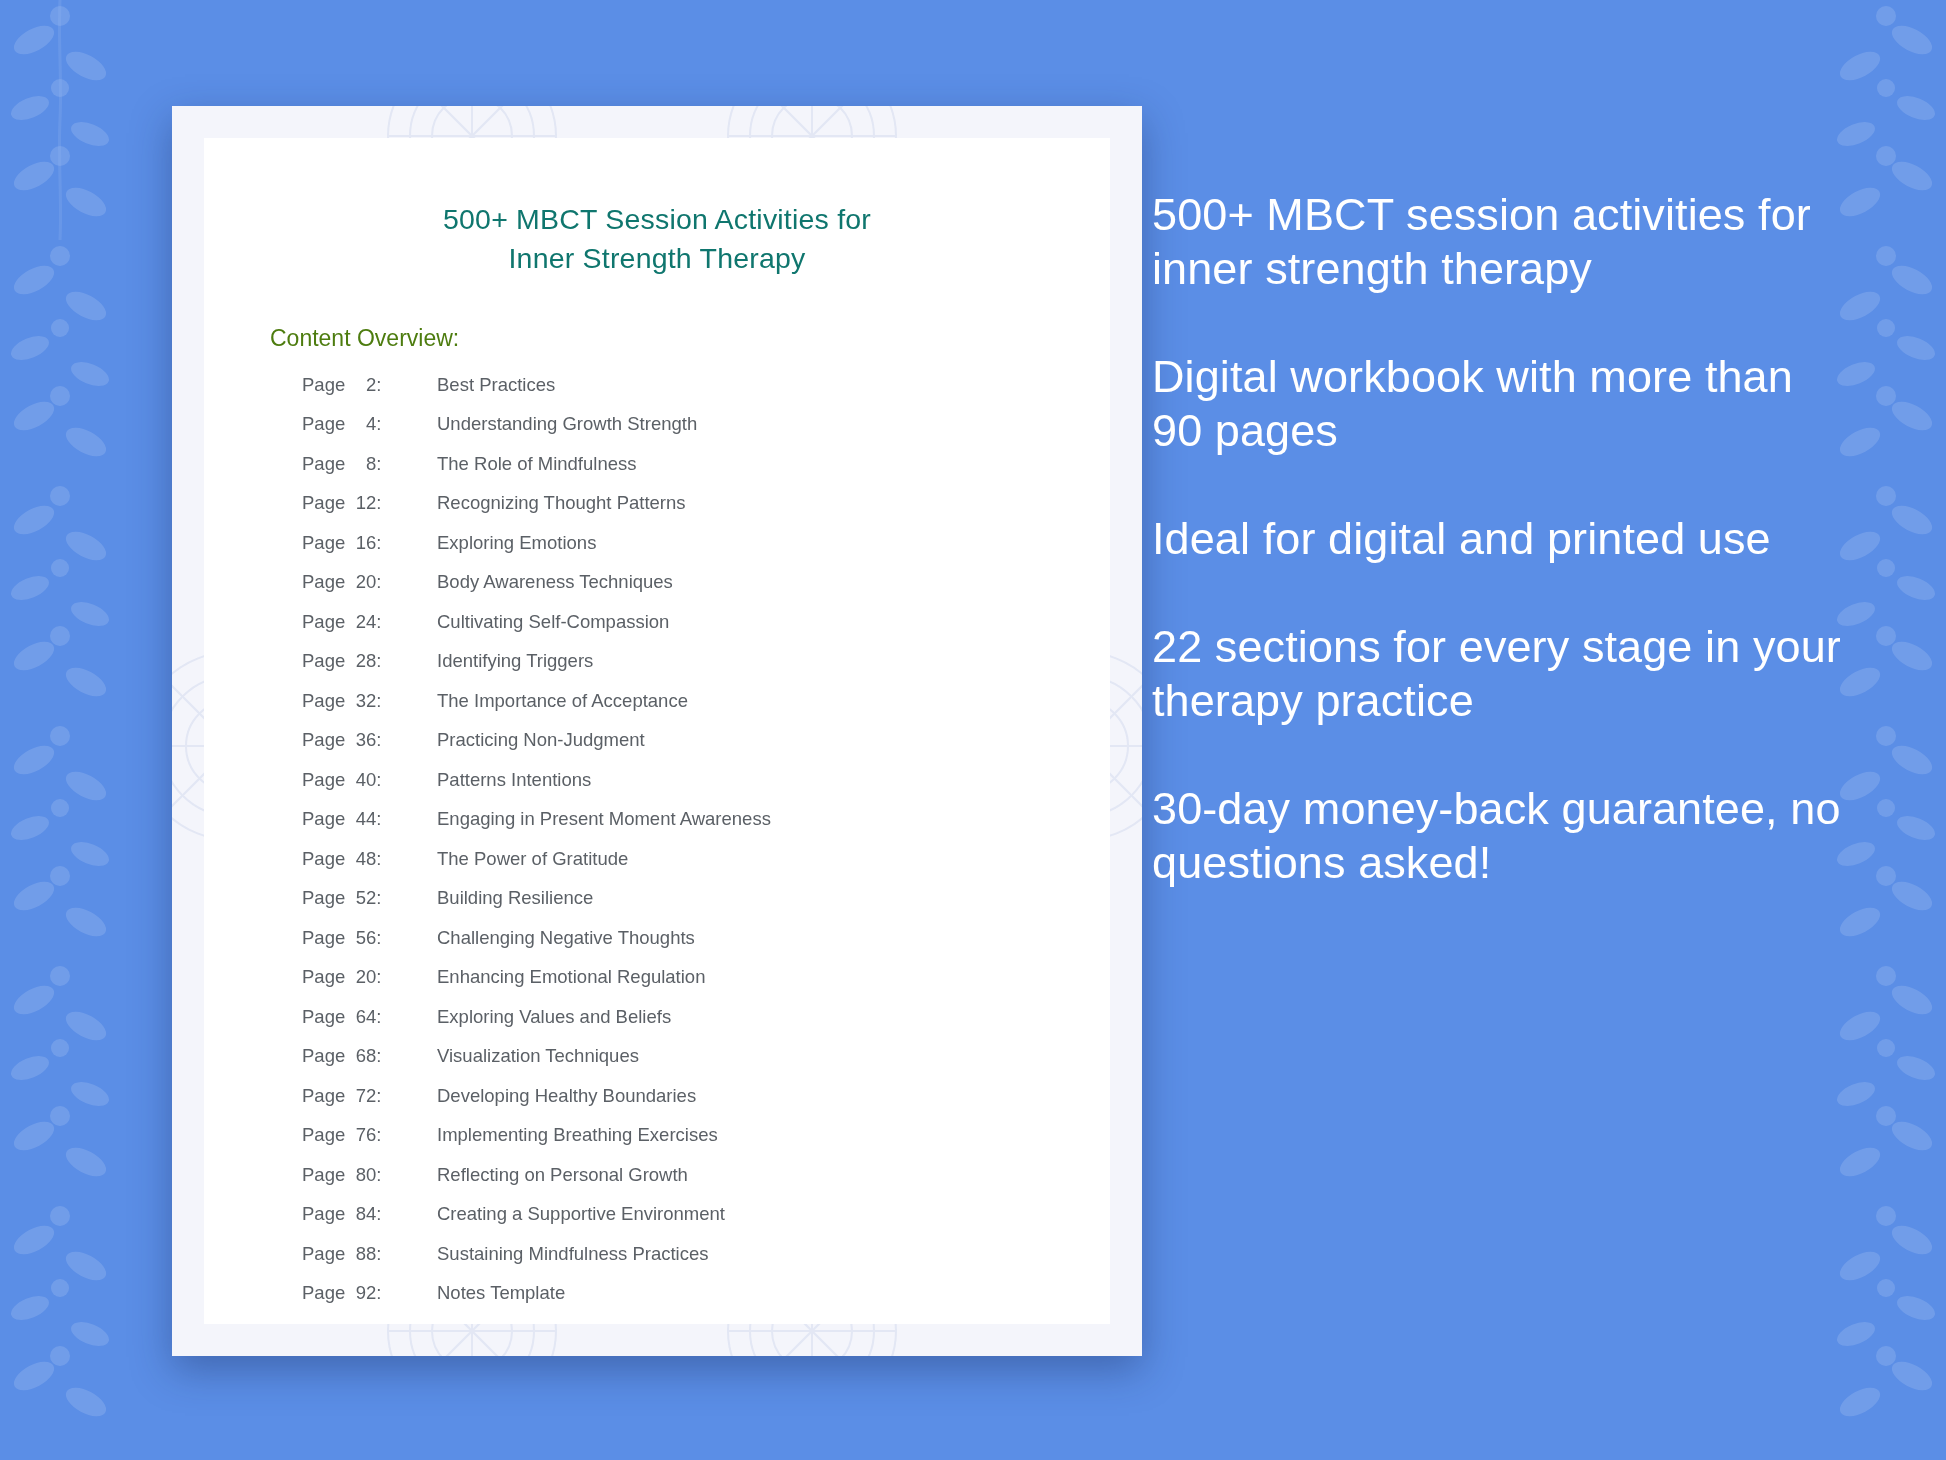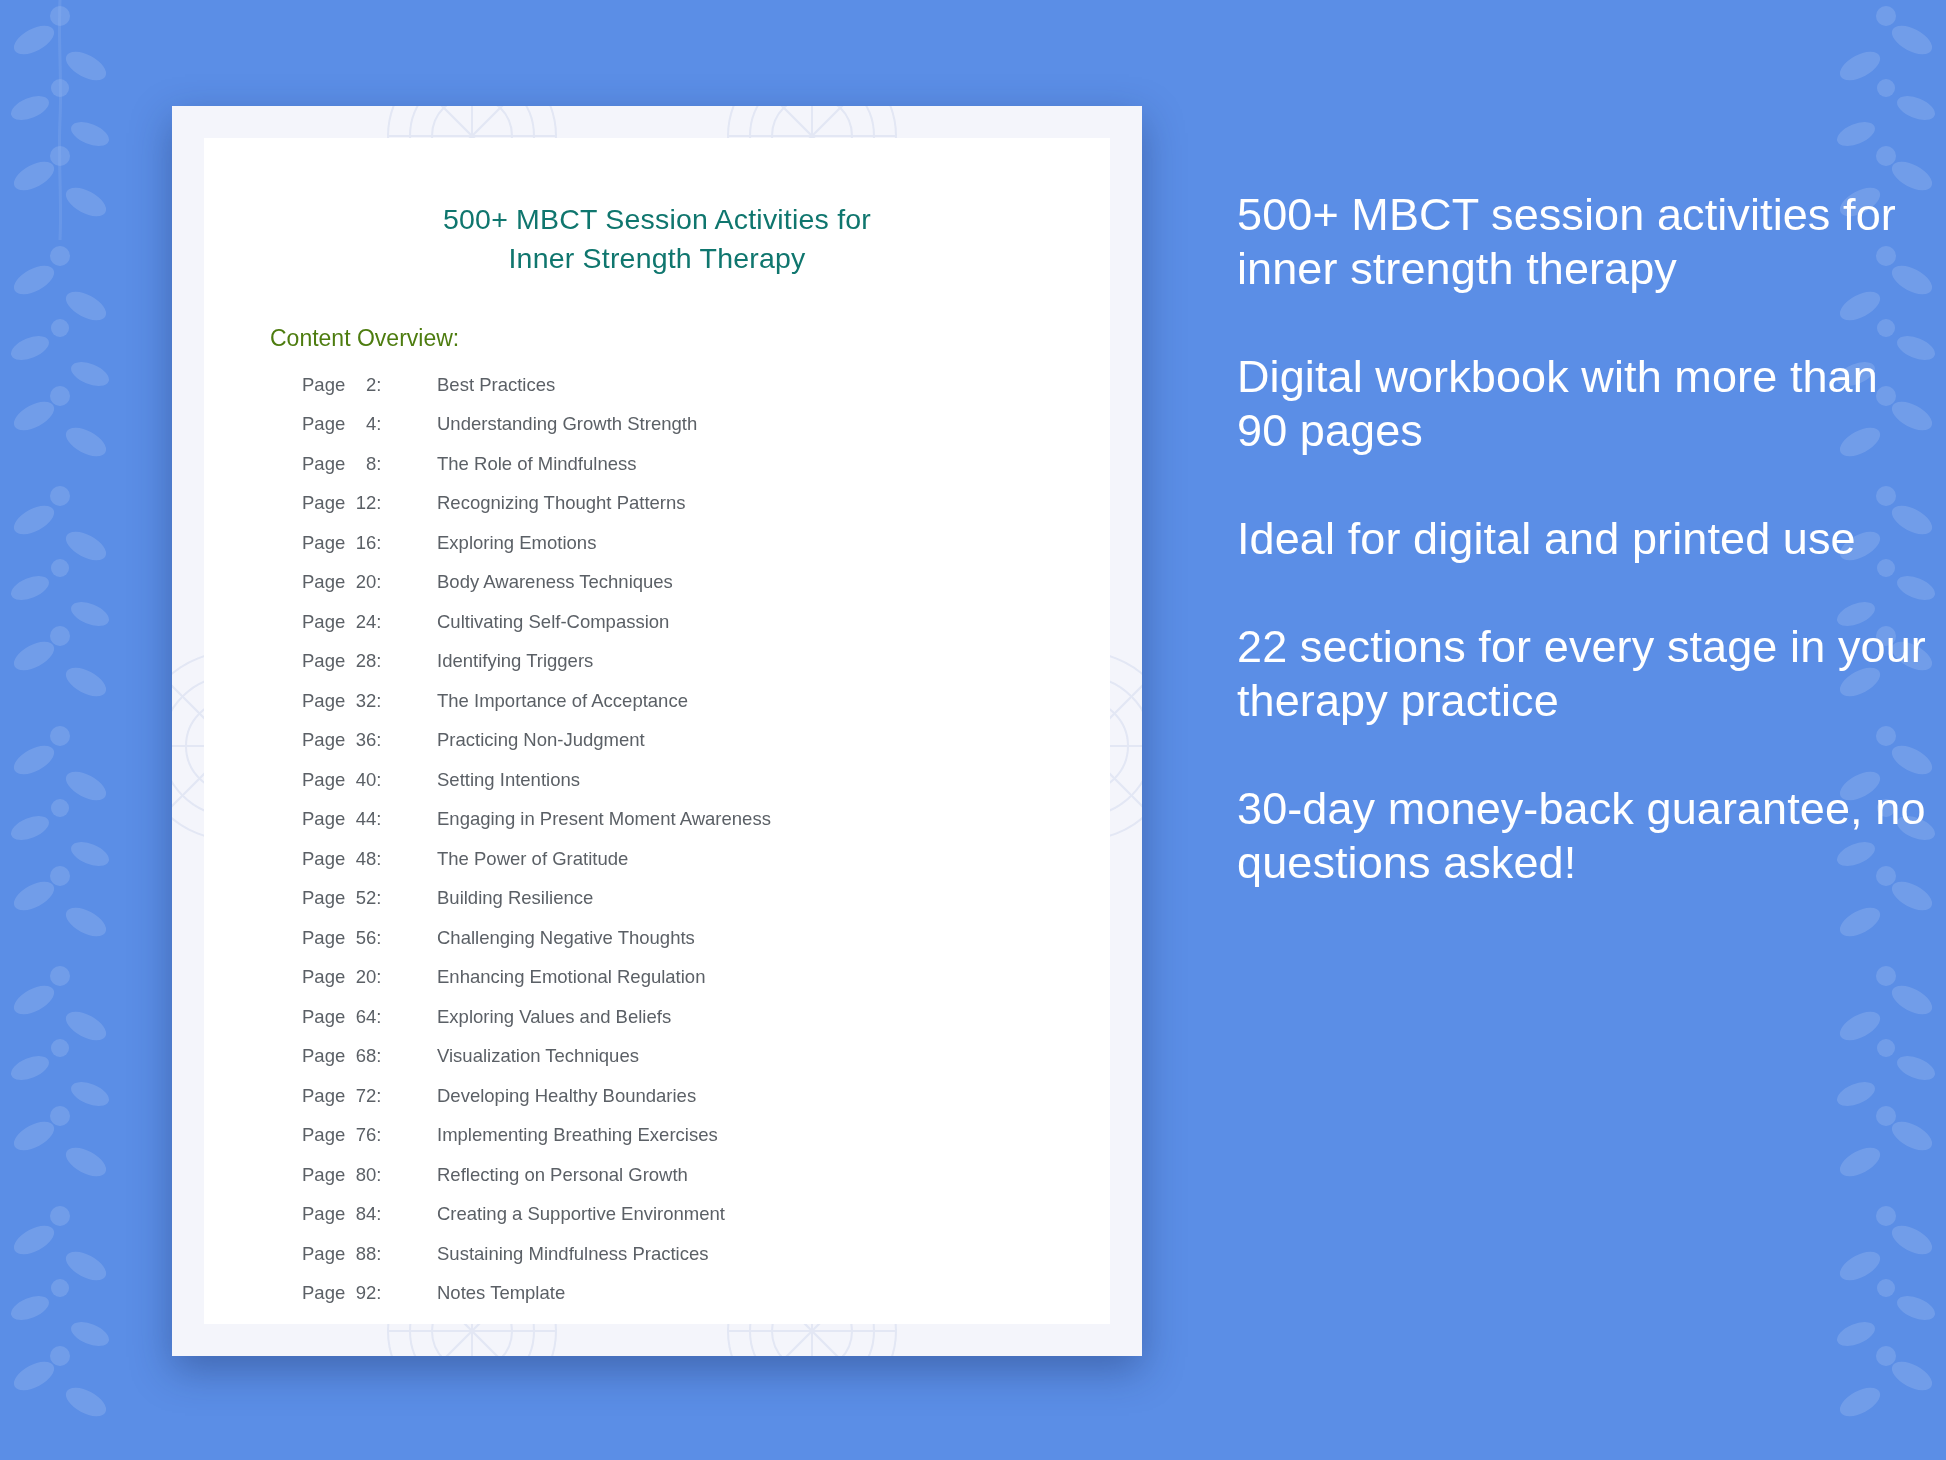--- a/index.html
+++ b/index.html
@@ -101,21 +101,21 @@
   .toc-page .num {
     display: inline-block;
     min-width: 26px;
     text-align: right;
   }
   .toc-title { }
 
   
   .copy {
     position: absolute;
-    left: 1237px;
+    left: 1152px;
     top: 188px;
     width: 700px;
     color: #ffffff;
   }
   .copy p {
     margin: 0 0 54px 0;
     font-size: 45px;
     line-height: 1.20;
     font-weight: 400;
     letter-spacing: 0.1px;
@@ -366,21 +366,21 @@
           <li class="toc-row">
             <span class="toc-page"><span>Page</span> <span class="num">32</span><span>: </span></span>
             <span class="toc-title">The Importance of Acceptance</span>
           </li>
           <li class="toc-row">
             <span class="toc-page"><span>Page</span> <span class="num">36</span><span>: </span></span>
             <span class="toc-title">Practicing Non-Judgment</span>
           </li>
           <li class="toc-row">
             <span class="toc-page"><span>Page</span> <span class="num">40</span><span>: </span></span>
-            <span class="toc-title">Setting Intentions</span>
+            <span class="toc-title">Patterns Intentions</span>
           </li>
           <li class="toc-row">
             <span class="toc-page"><span>Page</span> <span class="num">44</span><span>: </span></span>
             <span class="toc-title">Engaging in Present Moment Awareness</span>
           </li>
           <li class="toc-row">
             <span class="toc-page"><span>Page</span> <span class="num">48</span><span>: </span></span>
             <span class="toc-title">The Power of Gratitude</span>
           </li>
           <li class="toc-row">

